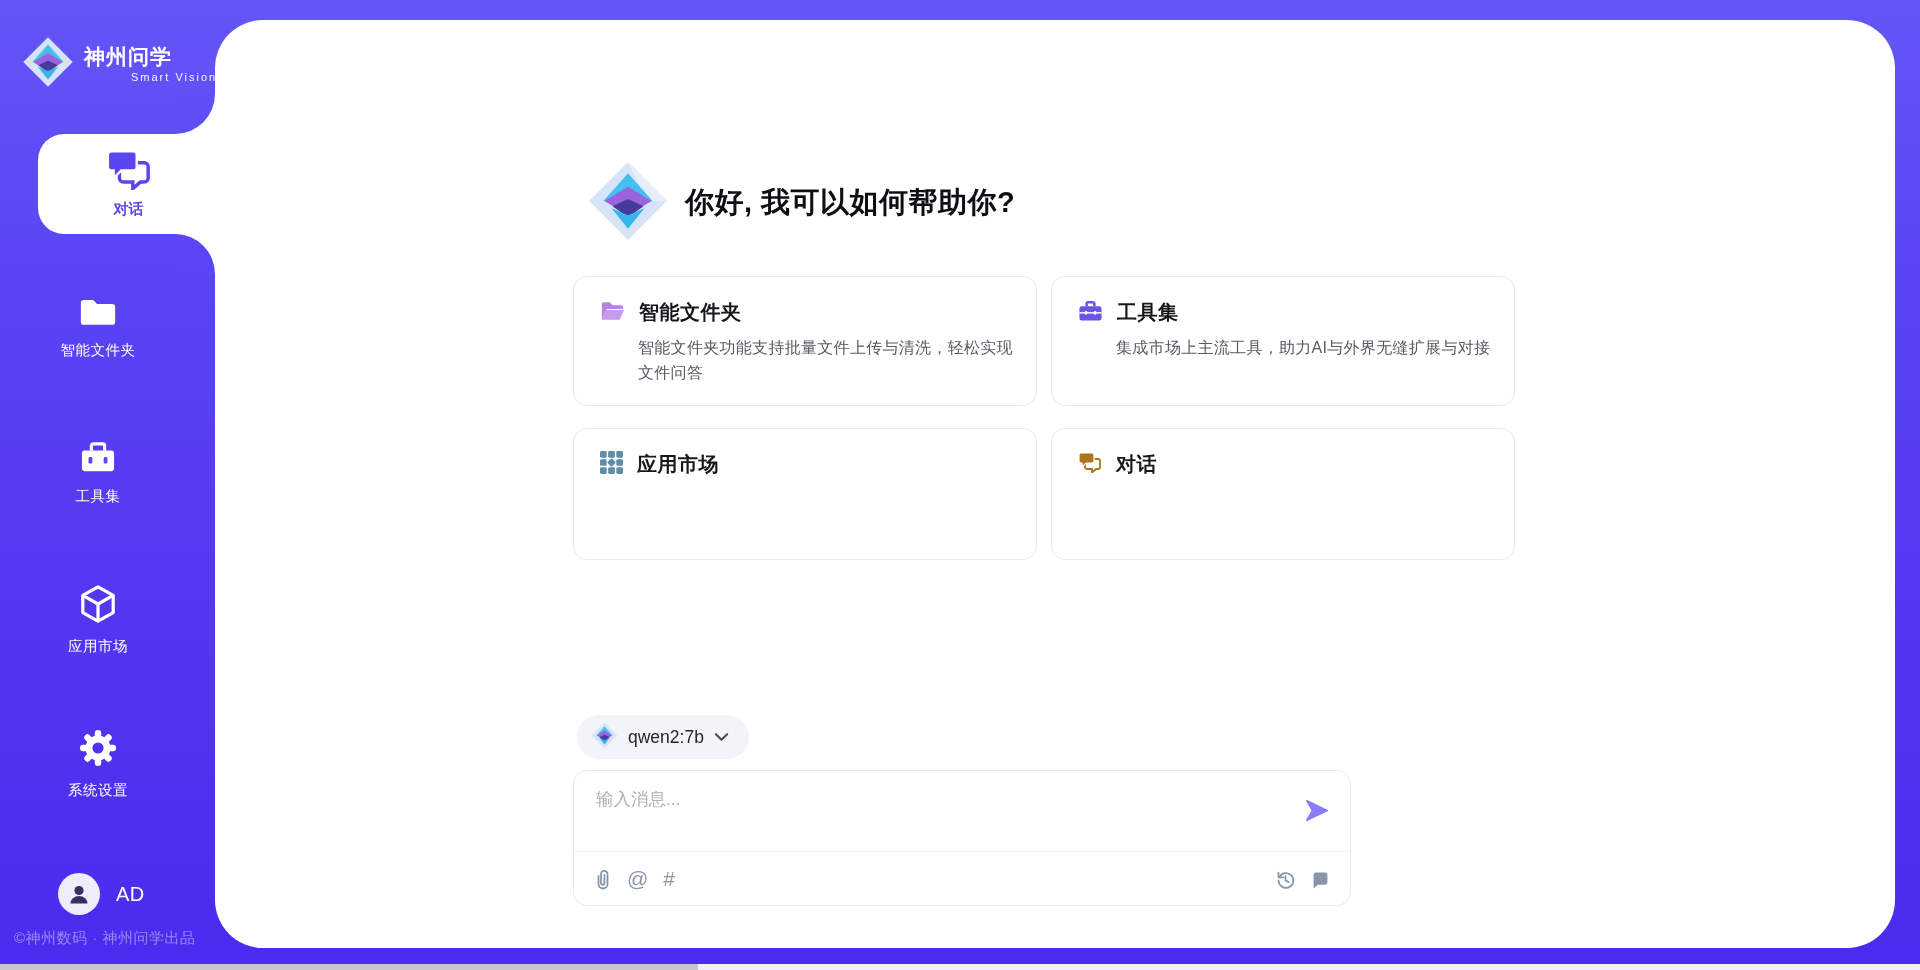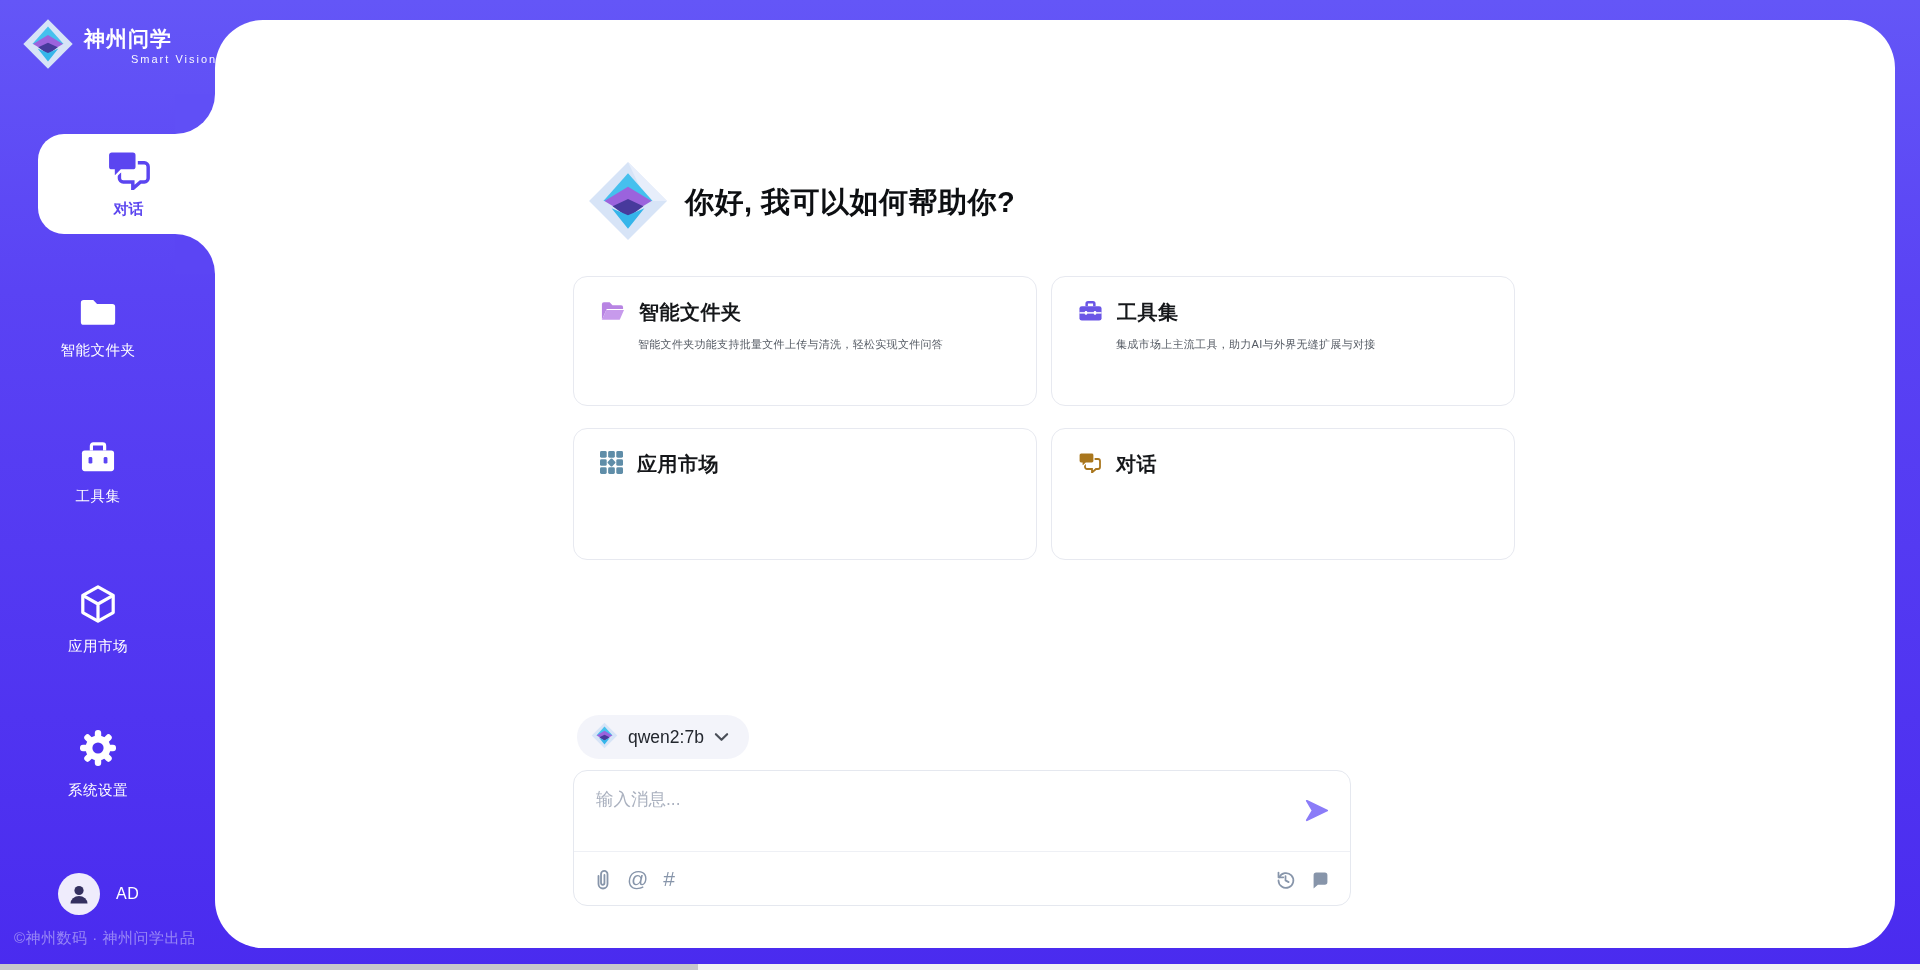--- a/index.html
+++ b/index.html
@@ -10,21 +10,21 @@
     position:relative;
   }
 
   
   .main {
     position:absolute; left:215px; top:20px; width:1680px; height:928px;
     background:#ffffff; border-radius:48px;
   }
 
   
-  .brand { position:absolute; left:22px; top:18px; display:flex; align-items:center; gap:10px; }
+  .brand { position:absolute; left:22px; top:36px; display:flex; align-items:center; gap:10px; }
   .brand-text { color:#ffffff; line-height:1.1; }
   .brand-name { font-size:21px; font-weight:700; letter-spacing:1px; }
   .brand-sub { font-size:11px; letter-spacing:2px; margin-top:3px; opacity:.95;margin-left:47px; }
 
   .tab-active {
     position:absolute; left:38px; top:134px; width:181px; height:100px;
     background:#ffffff; border-radius:26px 0 0 26px;
     display:flex; flex-direction:column; align-items:center; justify-content:center; gap:6px;
   }
   .tab-active .tab-label { color:#5b45ef; font-size:15px; font-weight:600; }
@@ -41,21 +41,21 @@
     color:#ffffff; cursor:pointer;
   }
   .nav-item .nav-label { font-size:14.5px; letter-spacing:.5px; }
   .nav-folder { top:283px; } .nav-toolbox { top:429px; } .nav-cube { top:576px; } .nav-gear { top:720px; }
 
   .user { position:absolute; left:58px; top:873px; display:flex; align-items:center; gap:16px; }
   .avatar {
     width:42px; height:42px; border-radius:50%; background:#efecfc;
     display:flex; align-items:center; justify-content:center;
   }
-  .user-name { color:#ffffff; font-size:16px; letter-spacing:.5px; }
+  .user-name { color:#ffffff; font-size:20px; letter-spacing:.5px; }
   .sidebar-footer {
     position:absolute; left:14px; top:929px; width:190px;
     color:rgba(255,255,255,.42); font-size:15px; letter-spacing:.5px; white-space:nowrap;
   }
 
   
   .greeting { position:absolute; left:372px; top:140px; display:flex; align-items:center; gap:16px; }
   .greeting-title { font-size:29px; font-weight:700; color:#0d0f12; letter-spacing:.5px; }
 
   
@@ -64,21 +64,21 @@
     display:grid; grid-template-columns:464px 464px; grid-template-rows:130px 132px; gap:22px 14px;
   }
   .card {
     background:#ffffff; border:1px solid #e7e9f0; border-radius:14px;
     padding:22px 26px 18px 26px; cursor:pointer;
   }
   .card-head { display:flex; align-items:center; gap:14px; }
   .card-title { font-size:20px; font-weight:700; color:#15171a; letter-spacing:.5px; }
   .card-desc {
     margin:10px 0 0 38px; width:378px;
-    font-size:11px; color:#555b64; line-height:1.55; letter-spacing:.3px;
+    font-size:16px; color:#555b64; line-height:1.55; letter-spacing:.3px;
   }
 
   
   .model-pill {
     position:absolute; left:362px; top:695px; height:44px;
     display:inline-flex; align-items:center; gap:10px; padding:0 20px 0 14px;
     background:#f3f4fa; border-radius:22px; cursor:pointer;
   }
   .model-name { font-size:17.5px; color:#23272e; }
 

